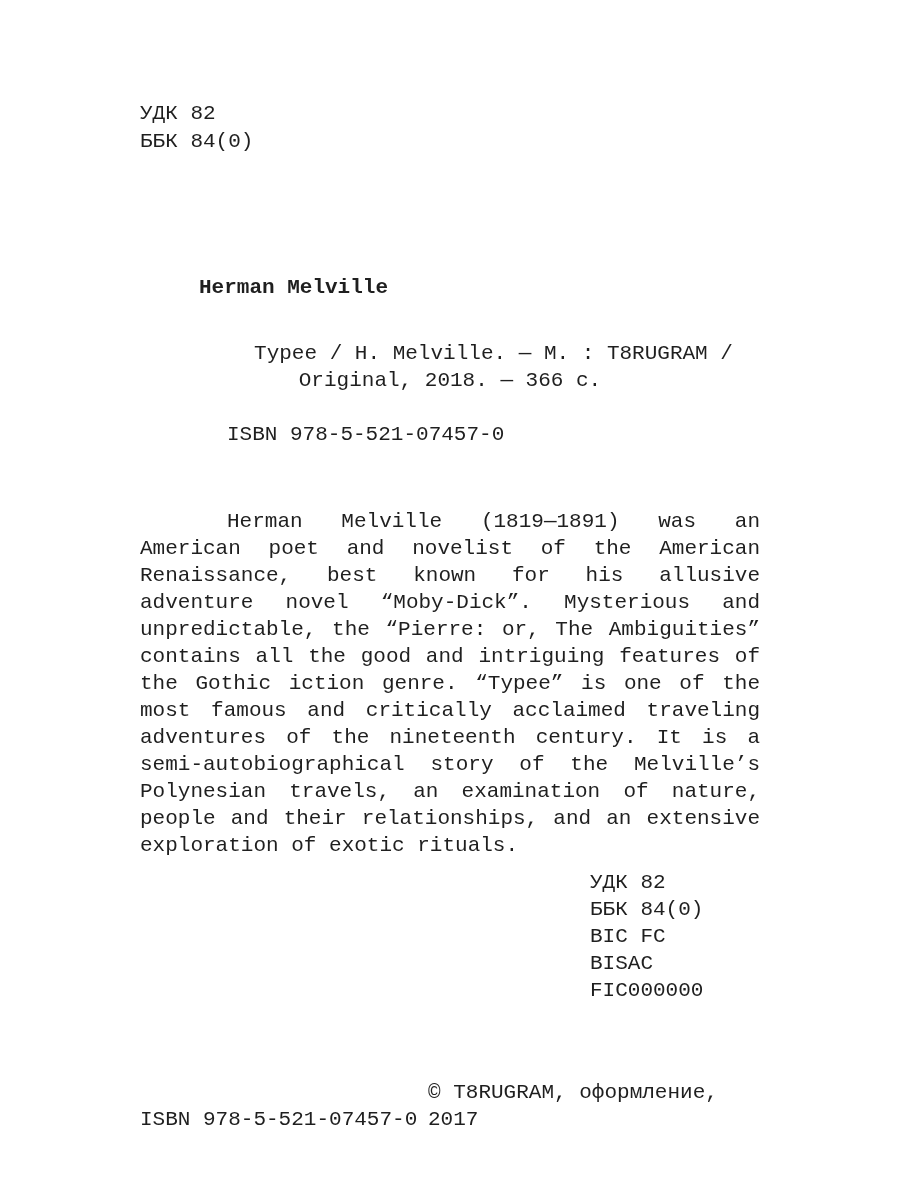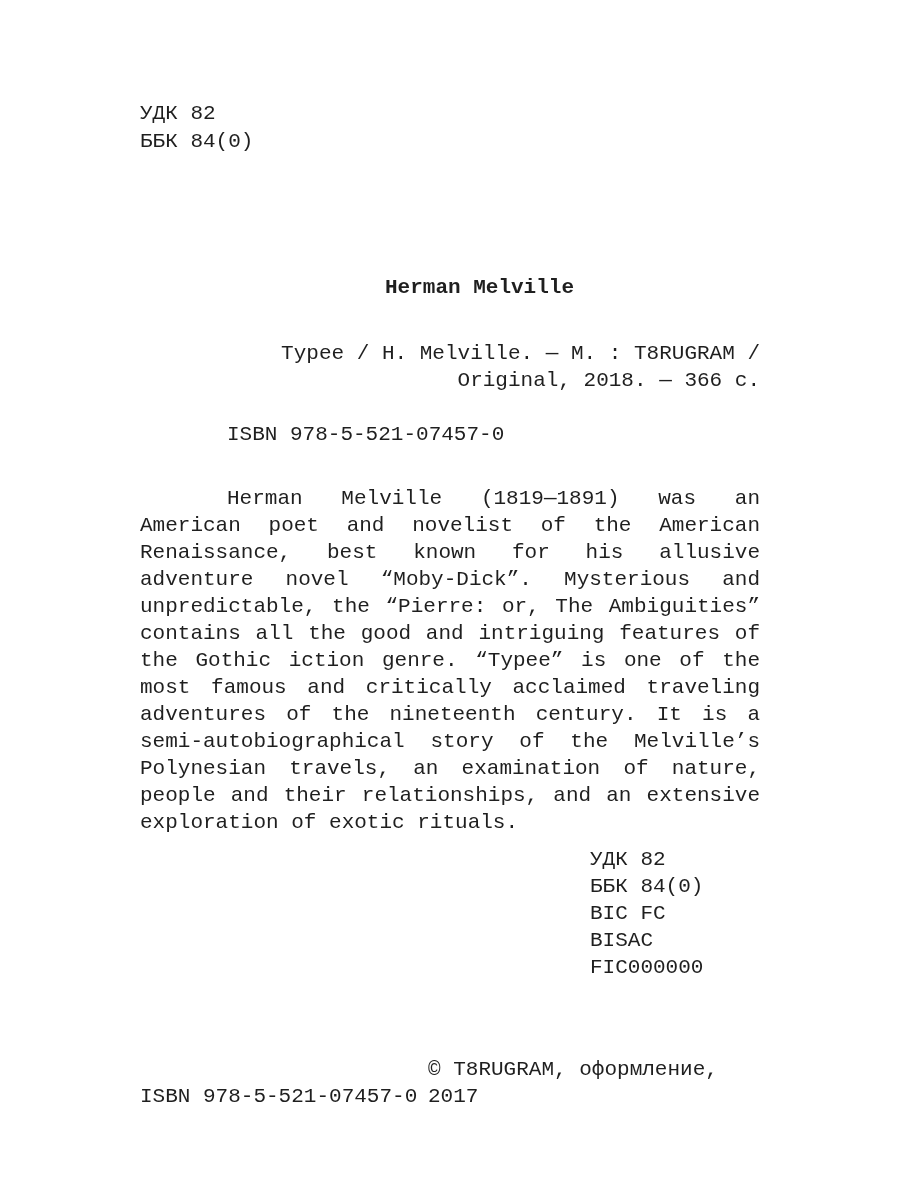--- a/index.html
+++ b/index.html
@@ -28,33 +28,32 @@
   }
   .top-codes {
     margin-top: 100px;
     line-height: 28px;
   }
   .author {
     margin: 118px 0 0 0;
     padding-left: 59px;
     font-weight: bold;
     line-height: 28px;
-    text-align: center;
   }
   .biblio {
     margin: 38px 0 0 0;
     text-indent: 87px;
-    text-align: right;
+    text-align: center;
   }
   .isbn-line {
     margin: 27px 0 0 0;
     padding-left: 87px;
   }
   .annotation {
-    margin: 37px 0 0 0;
+    margin: 60px 0 0 0;
     text-indent: 87px;
     text-align: justify;
   }
   .codes-block {
     margin: 10px 0 0 450px;
     line-height: 27px;
   }
   .bottom-block {
     position: relative;
     margin-top: 75px;

